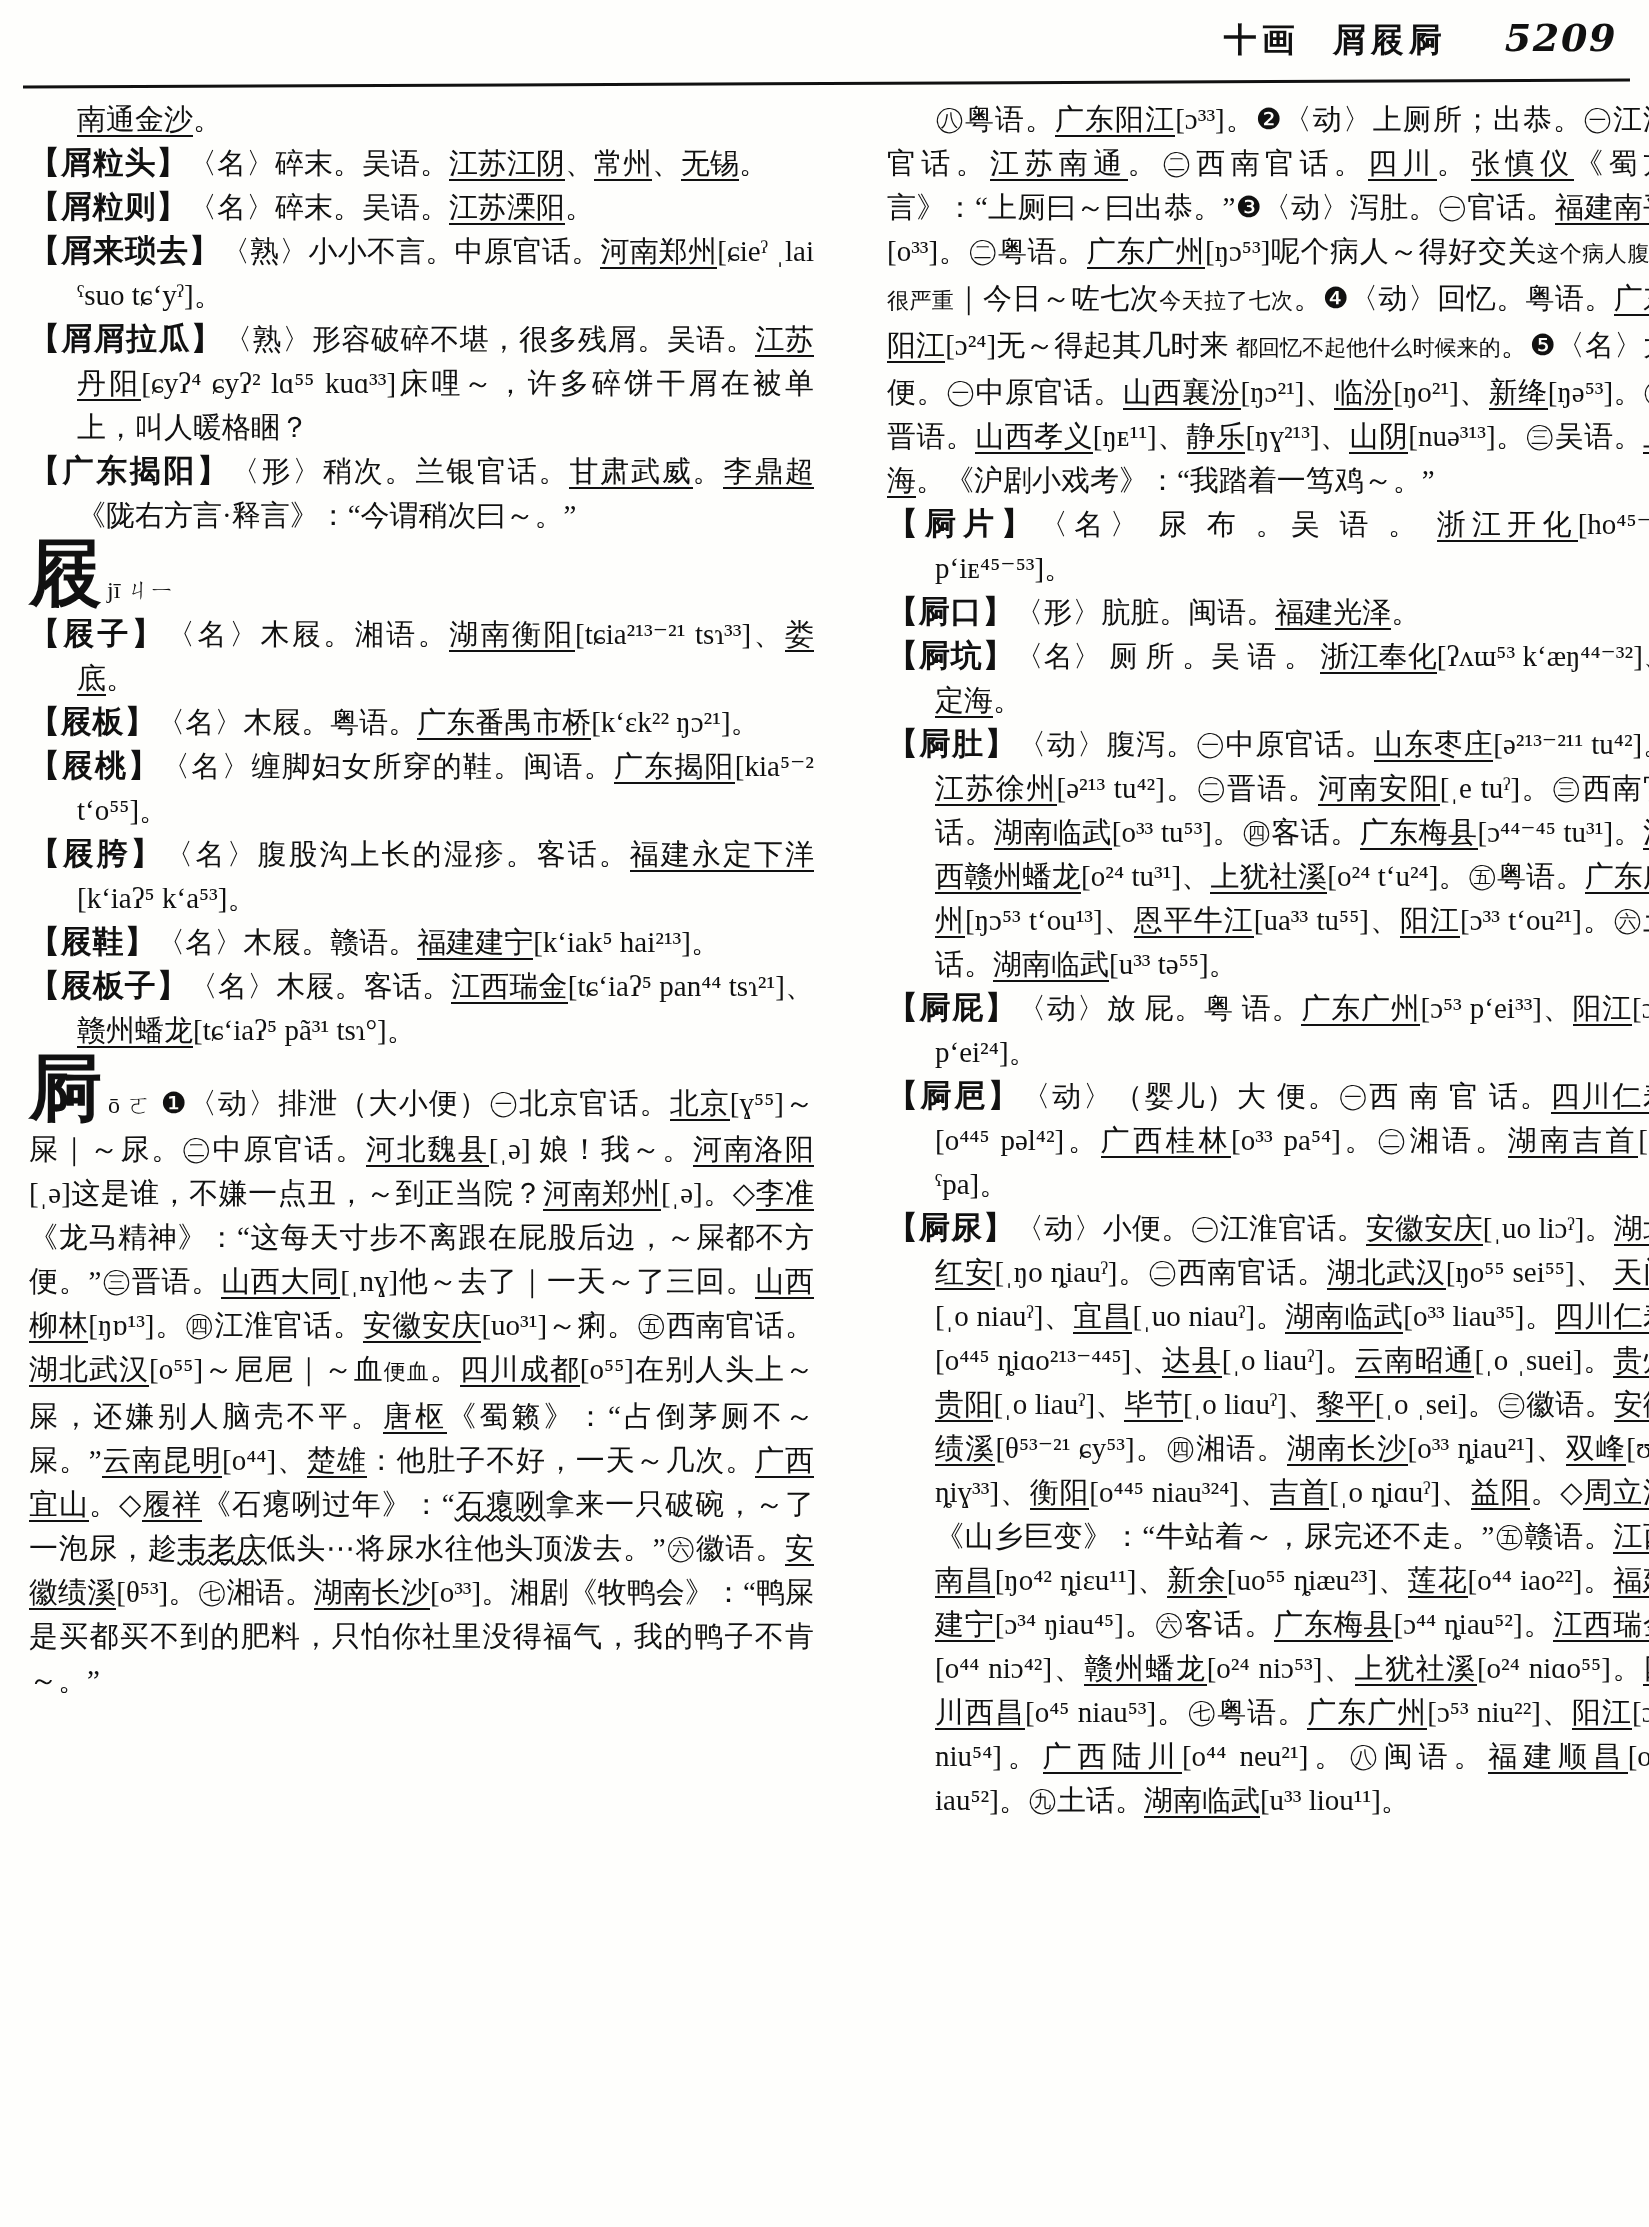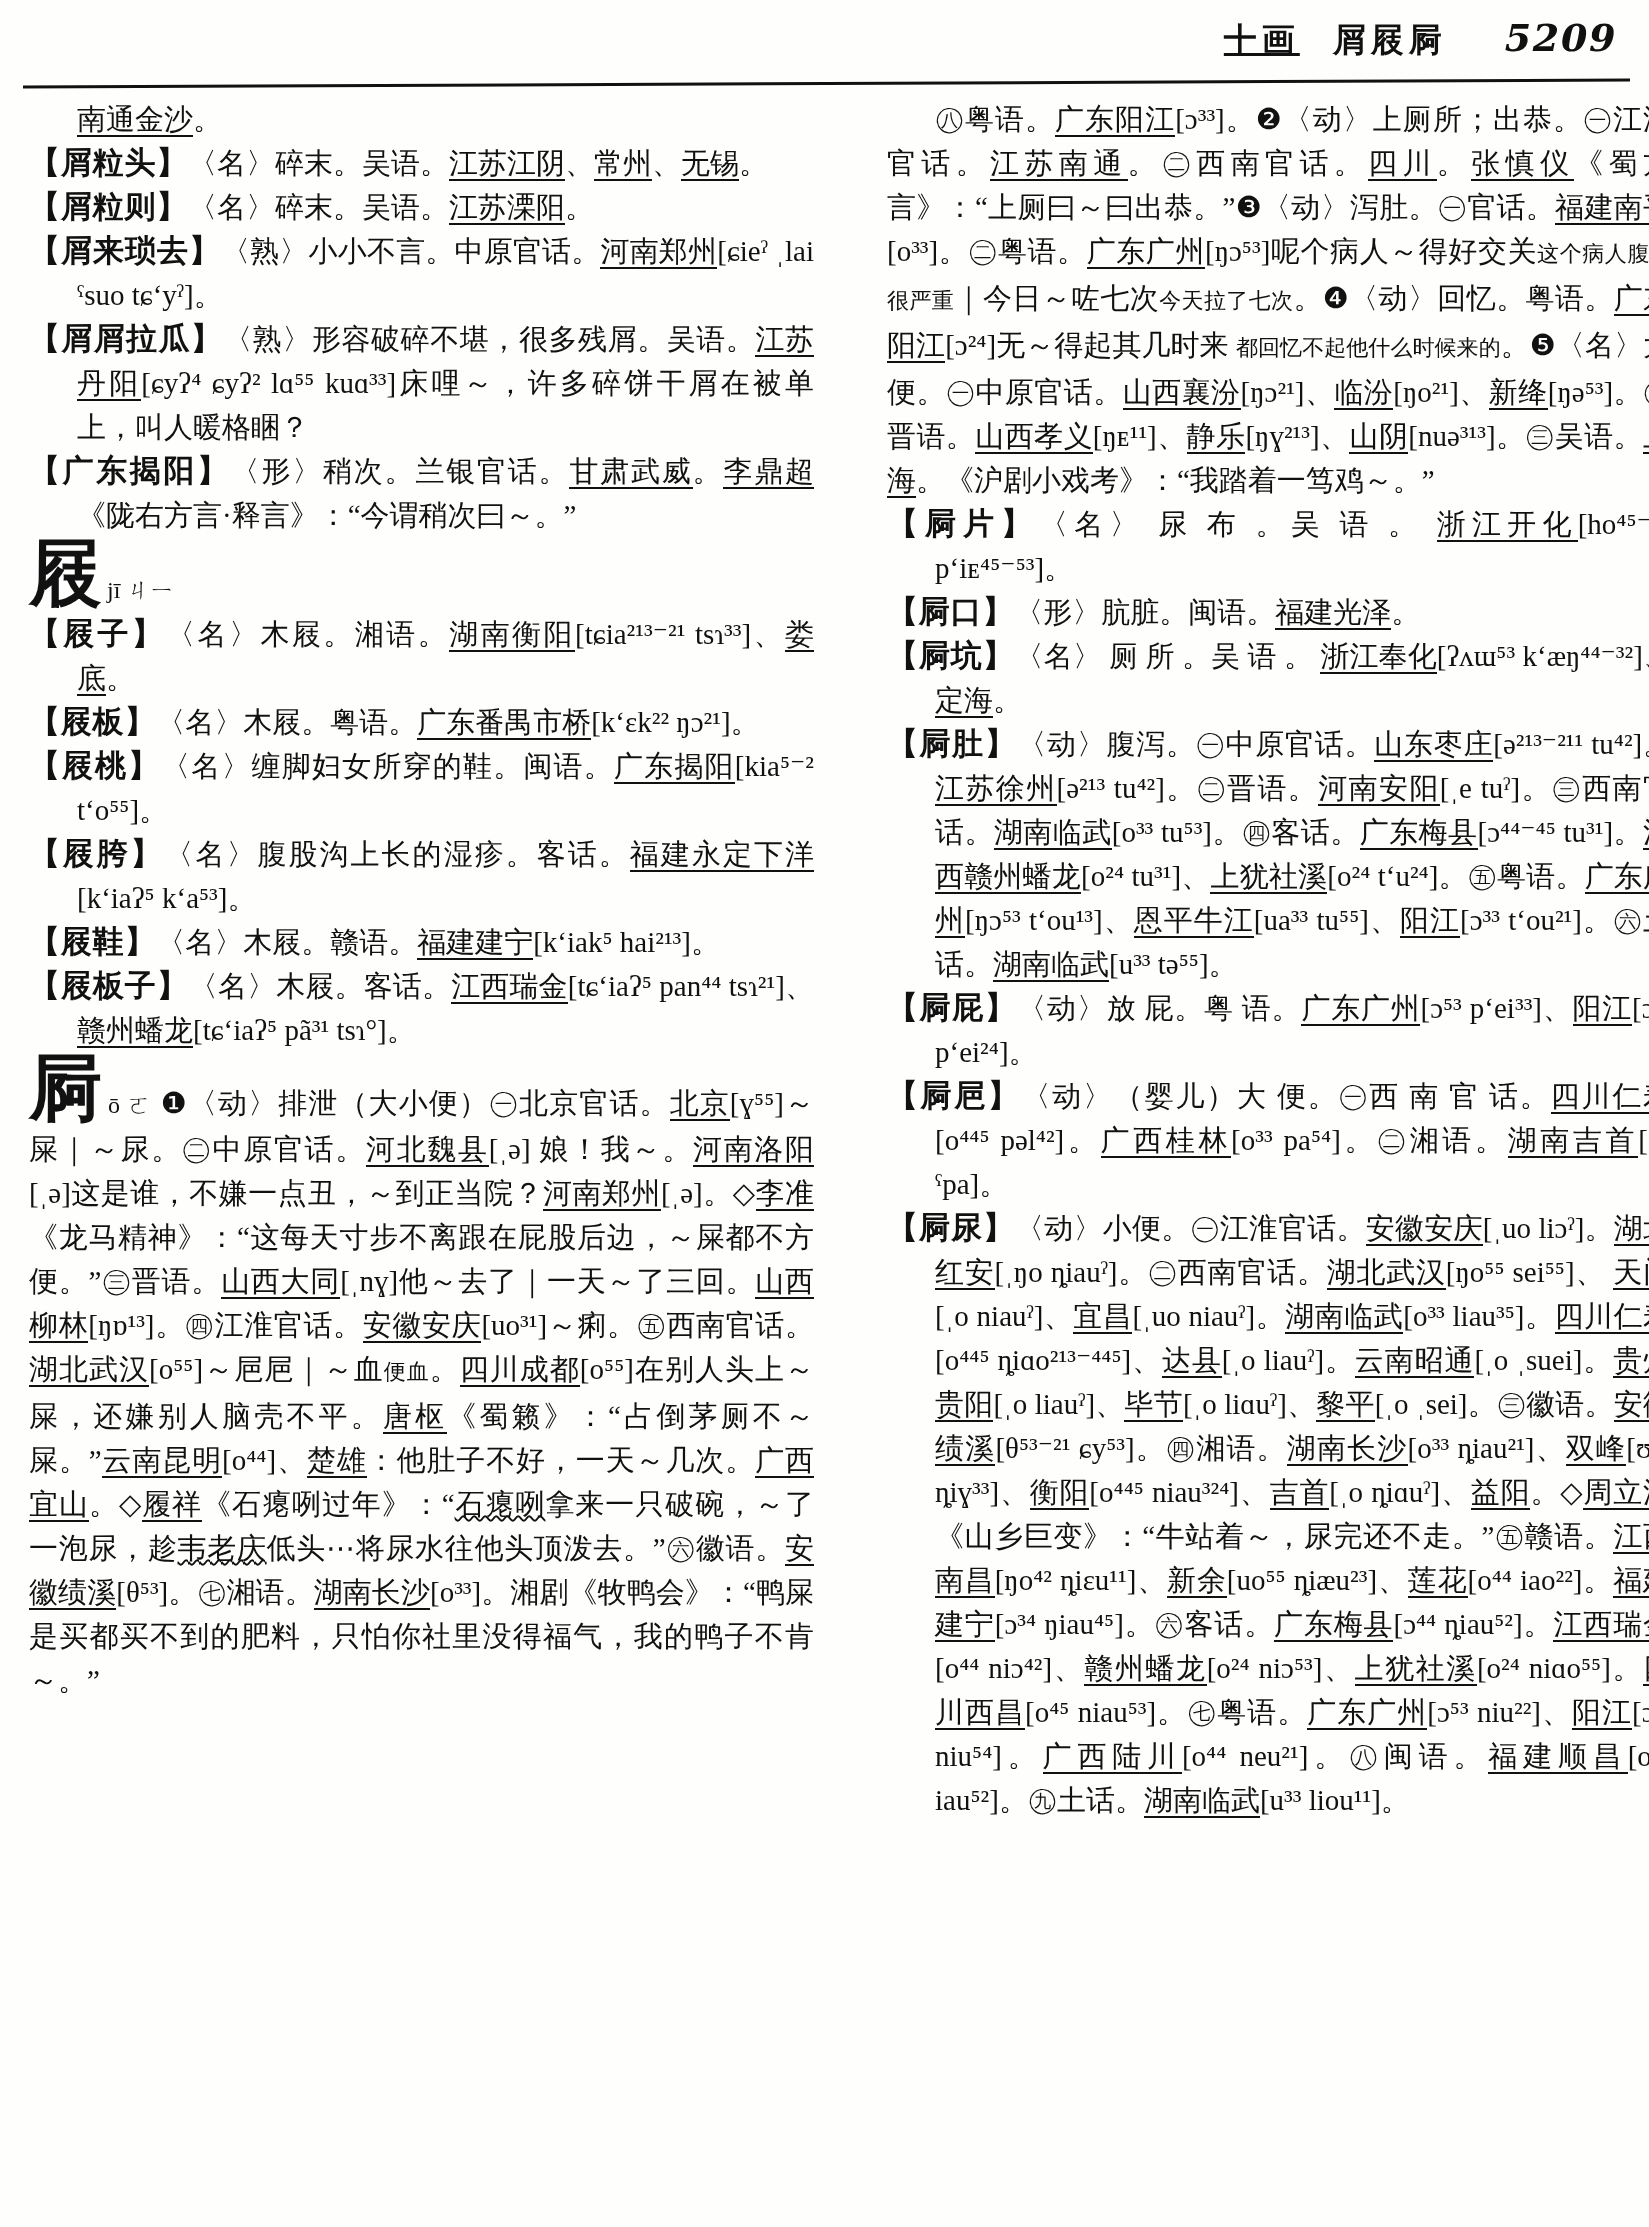--- a/index.html
+++ b/index.html
@@ -9,21 +9,21 @@
     background:#fefefc;
     color:#111;
     font-family:"Liberation Serif","DejaVu Serif",serif;
     overflow:hidden;
   }
   .running-head{
     position:absolute;top:15px;left:0;width:1617px;
     text-align:right;font-size:33px;font-weight:bold;
     letter-spacing:5px;
   }
-  .running-head .sect{margin-right:33px;text-decoration:underline;}
+  .running-head .sect{margin-right:33px;}
   .running-head .chars{margin-right:58px;}
   .running-head .pageno{
     font-size:38px;font-style:italic;letter-spacing:1.6px;
     font-family:"DejaVu Serif","Liberation Serif",serif;
   }
   .head-rule{
     position:absolute;left:23px;top:82px;width:1607px;height:0;
     border-top:3.3px solid #111;
     transform:rotate(-0.25deg);
   }

